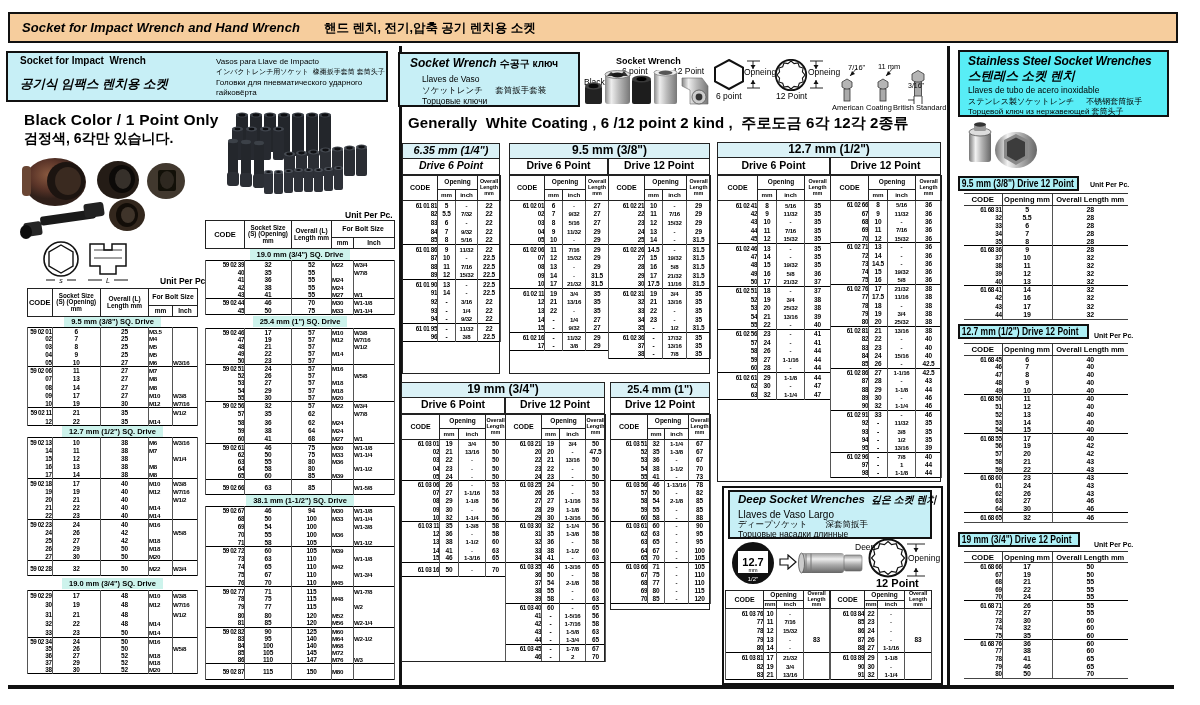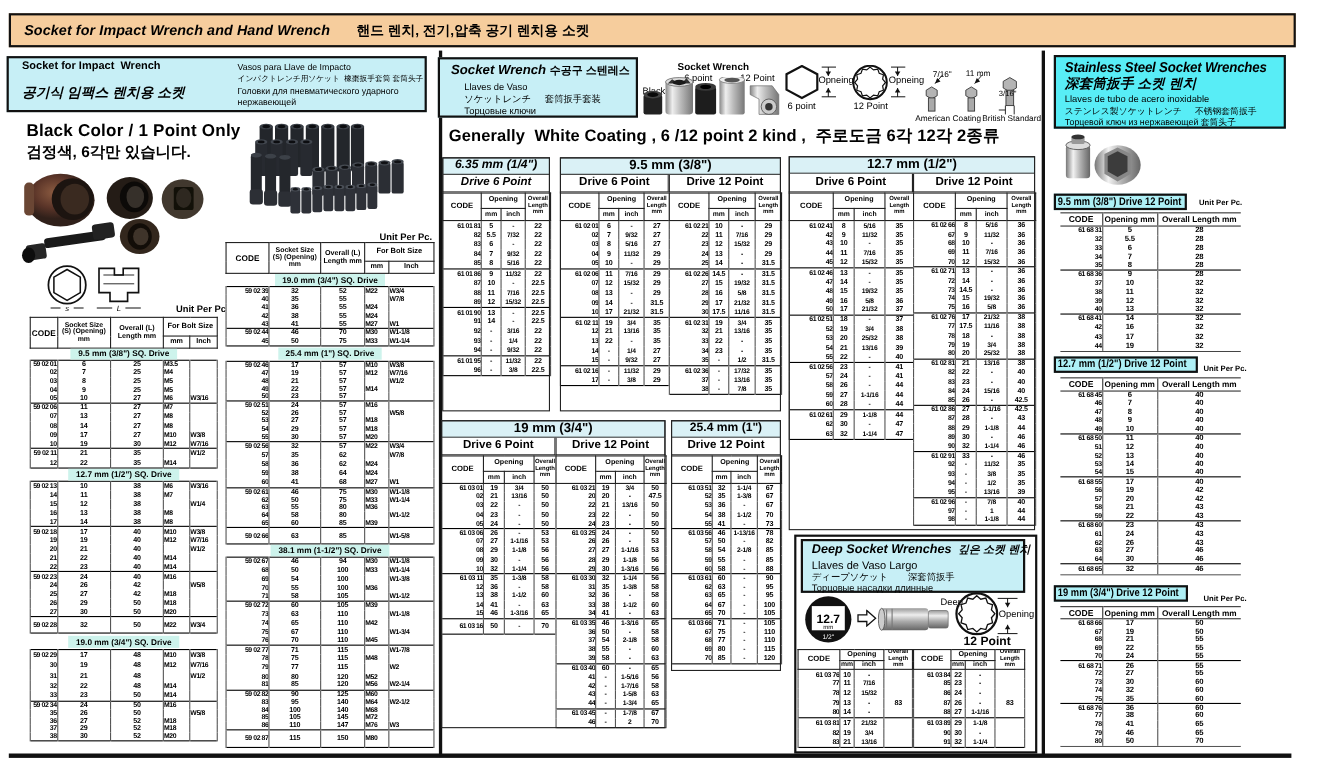--- a/index.html
+++ b/index.html
@@ -35,21 +35,21 @@
 <div class="abs" style="left:947px;top:46px;width:3px;height:640px;background:#111"></div>
 
 <div class="abs" style="left:8px;top:685px;width:1166px;height:4px;background:#111"></div>
 
 <div class="bluebox" style="left:6px;top:51px;width:382px;height:51px">
     <div class="abs" style="left:12px;top:2px;font-size:10px;font-weight:bold;letter-spacing:0px;white-space:nowrap">Socket for Impact&nbsp; Wrench</div>
     <div class="abs" style="left:12px;top:23px;font-size:12.5px;font-weight:bold;font-style:italic;white-space:nowrap">공기식 임팩스 렌치용 소켓</div>
     <div class="abs" style="left:208px;top:4px;font-size:8px;white-space:nowrap">Vasos para Llave de Impacto</div>
     <div class="abs" style="left:208px;top:14px;font-size:7px;white-space:nowrap">インパクトレンチ用ソケット&nbsp;&nbsp;橡棗扳手套筒&nbsp;套筒头子</div>
     <div class="abs" style="left:208px;top:25px;font-size:8px;white-space:nowrap">Головки для пневматического ударного</div>
-    <div class="abs" style="left:208px;top:35px;font-size:8px;white-space:nowrap">нержавеющей</div>
+    <div class="abs" style="left:208px;top:35px;font-size:8px;white-space:nowrap">гайковёрта</div>
   </div>
 
 <div class="abs" style="left:24px;top:111px;font-size:15.5px;font-weight:bold;letter-spacing:0.2px;white-space:nowrap">Black Color / 1 Point Only</div>
 
 <div class="abs" style="left:24px;top:130px;font-size:14px;font-weight:bold;white-space:nowrap">검정색, 6각만 있습니다.</div>
 
 <svg class="abs" style="left:18px;top:152px" width="180" height="140" viewBox="0 0 180 140">
 <defs>
       <radialGradient id="rust" cx="40%" cy="35%">
         <stop offset="0%" stop-color="#8a5a40"></stop>
@@ -927,21 +927,21 @@
           <td class="nm">115</td>
           <td class="nm">150</td>
           <td class="nl">M80</td>
           <td class="nl"></td>
         </tr>
       </tbody>
     </table>
   </div>
 
 <div class="bluebox" style="left:398px;top:52px;width:182px;height:55px">
-    <div class="abs" style="left:10px;top:2px;font-size:12px;font-weight:bold;font-style:italic;white-space:nowrap">Socket Wrench <span style="font-size:10px;font-style:normal">수공구 스텐레스</span></div>
+    <div class="abs" style="left:10px;top:2px;font-size:12px;font-weight:bold;font-style:italic;white-space:nowrap">Socket Wrench <span style="font-size:10px;font-style:normal">수공구 ключ</span></div>
     <div class="abs" style="left:22px;top:20px;font-size:8.5px;white-space:nowrap">Llaves de Vaso</div>
     <div class="abs" style="left:22px;top:31px;font-size:8.5px;white-space:nowrap">ソケットレンチ <span style="margin-left:10px">套筒扳手套装</span></div>
     <div class="abs" style="left:22px;top:42px;font-size:8.5px;white-space:nowrap">Торцовые ключи</div>
   </div>
 
 <div class="abs" style="left:616px;top:56px;font-size:9px;font-weight:bold">Socket Wrench</div>
 
 <div class="abs" style="left:622px;top:66px;font-size:8.5px">6 point</div>
 
 <div class="abs" style="left:673px;top:66px;font-size:8.5px">12 Point</div>
@@ -2545,21 +2545,21 @@
           <td class="nm">32</td>
           <td class="nm" style="font-size:6.1px">1-1/4</td>
           <td class="nm"></td>
         </tr>
       </tbody>
     </table>
   </div>
 
 <div class="abs" style="left:958px;top:50px;width:211px;height:67px;background:#58edf6;border:2.5px solid #111">
     <div class="abs" style="left:8px;top:1px;font-size:13px;font-weight:bold;font-style:italic;letter-spacing:-0.2px;white-space:nowrap;transform:scaleX(0.93);transform-origin:0 0">Stainless Steel Socket Wrenches</div>
-    <div class="abs" style="left:8px;top:16px;font-size:12.5px;font-weight:bold;font-style:italic;white-space:nowrap">深套筒扳手 소켓 렌치</div>
+    <div class="abs" style="left:8px;top:16px;font-size:12.5px;font-weight:bold;font-style:italic;white-space:nowrap">스텐레스 소켓 렌치</div>
     <div class="abs" style="left:8px;top:33px;font-size:8.5px;white-space:nowrap">Llaves de tubo de acero inoxidable</div>
     <div class="abs" style="left:8px;top:44px;font-size:8px;white-space:nowrap">ステンレス製ソケットレンチ<span style="margin-left:12px">不锈钢套筒扳手</span></div>
     <div class="abs" style="left:8px;top:54px;font-size:8px;white-space:nowrap">Торцевой ключ из нержавеющей 套筒头子</div>
   </div>
 
 <svg class="abs" style="left:963px;top:120px" width="80" height="52" viewBox="0 0 80 52">
 <defs>
       <linearGradient id="ss" x1="0" y1="0" x2="1" y2="0">
         <stop offset="0%" stop-color="#777"></stop>
         <stop offset="30%" stop-color="#f2f2f2"></stop>

